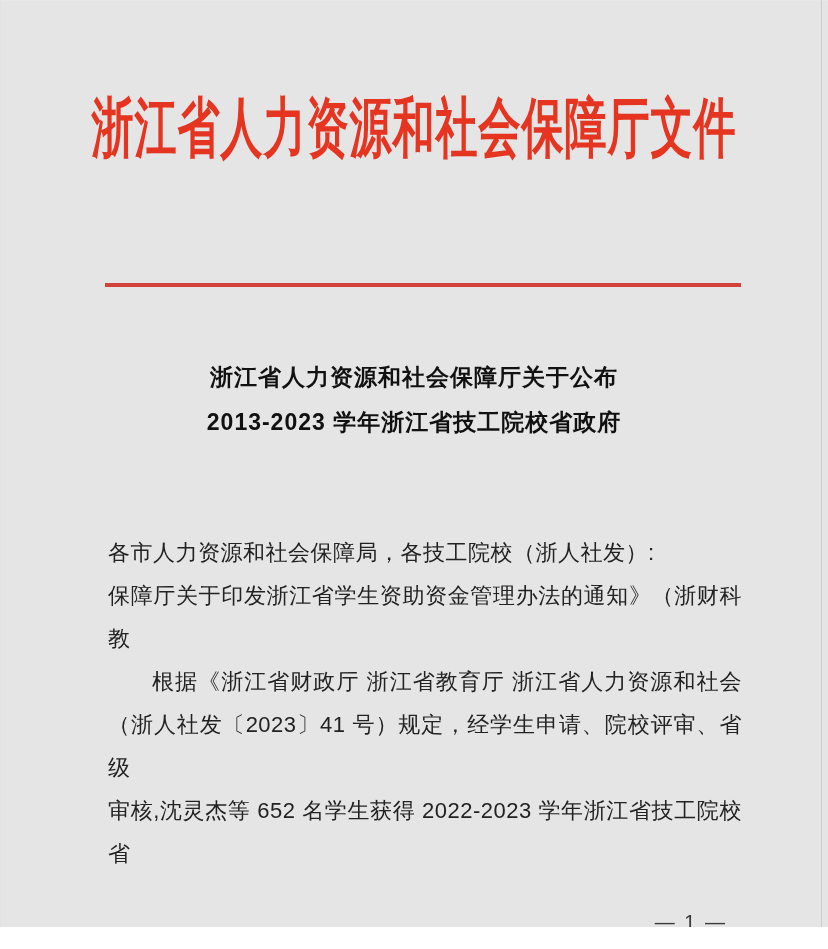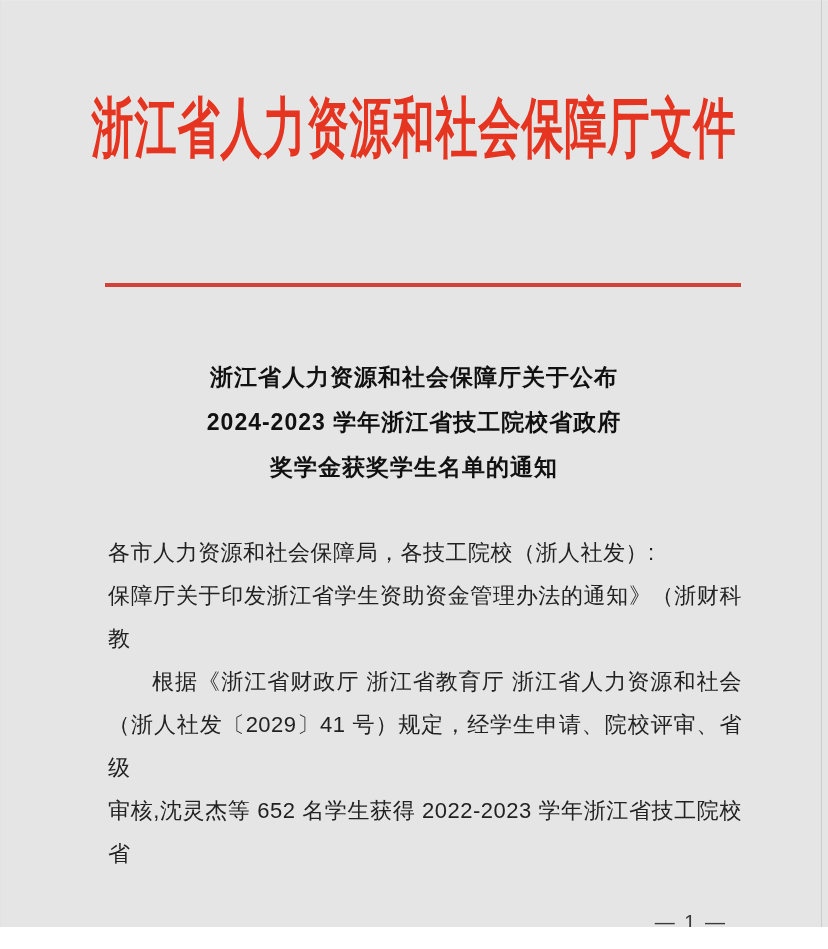--- a/index.html
+++ b/index.html
@@ -119,27 +119,26 @@
   <div class="scan-edge-left"></div>
   <div class="scan-edge-right"></div>
 
   <div class="letterhead">浙江省人力资源和社会保障厅文件</div>
 
 
   <div class="red-rule"></div>
 
   <div class="doc-title">
     <div>浙江省人力资源和社会保障厅关于公布</div>
-    <div>2024-2023 学年浙江省技工院校省政府</div>
-    <div>奖学金获奖学生名单的通知</div>
+    <div>2013-2023 学年浙江省技工院校省政府</div>
   </div>
 
   <div class="doc-body">
     <div class="line">各市人力资源和社会保障局，各技工院校（浙人社发）:</div>
     <div class="line just">保障厅关于印发浙江省学生资助资金管理办法的通知》（浙财科教</div>
     <div class="line indent just">根据《浙江省财政厅 浙江省教育厅 浙江省人力资源和社会</div>
-    <div class="line just">（浙人社发〔2029〕41 号）规定，经学生申请、院校评审、省级</div>
+    <div class="line just">（浙人社发〔2023〕41 号）规定，经学生申请、院校评审、省级</div>
     <div class="line just">审核,沈灵杰等 652 名学生获得 2022-2023 学年浙江省技工院校省</div>
 
   </div>
 
   <div class="page-number">— 1 —</div>
 </div>
 
 </body></html>

